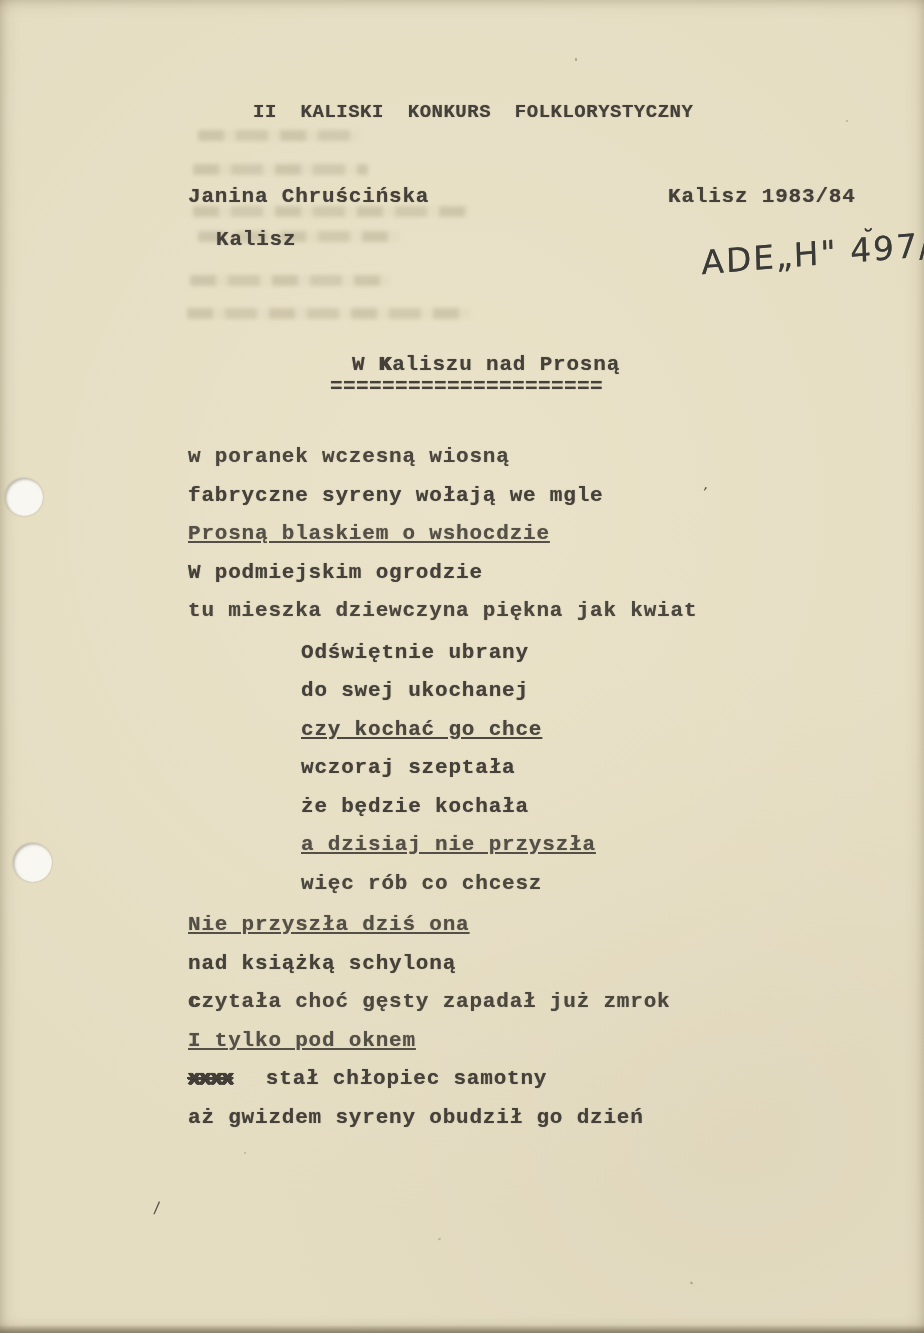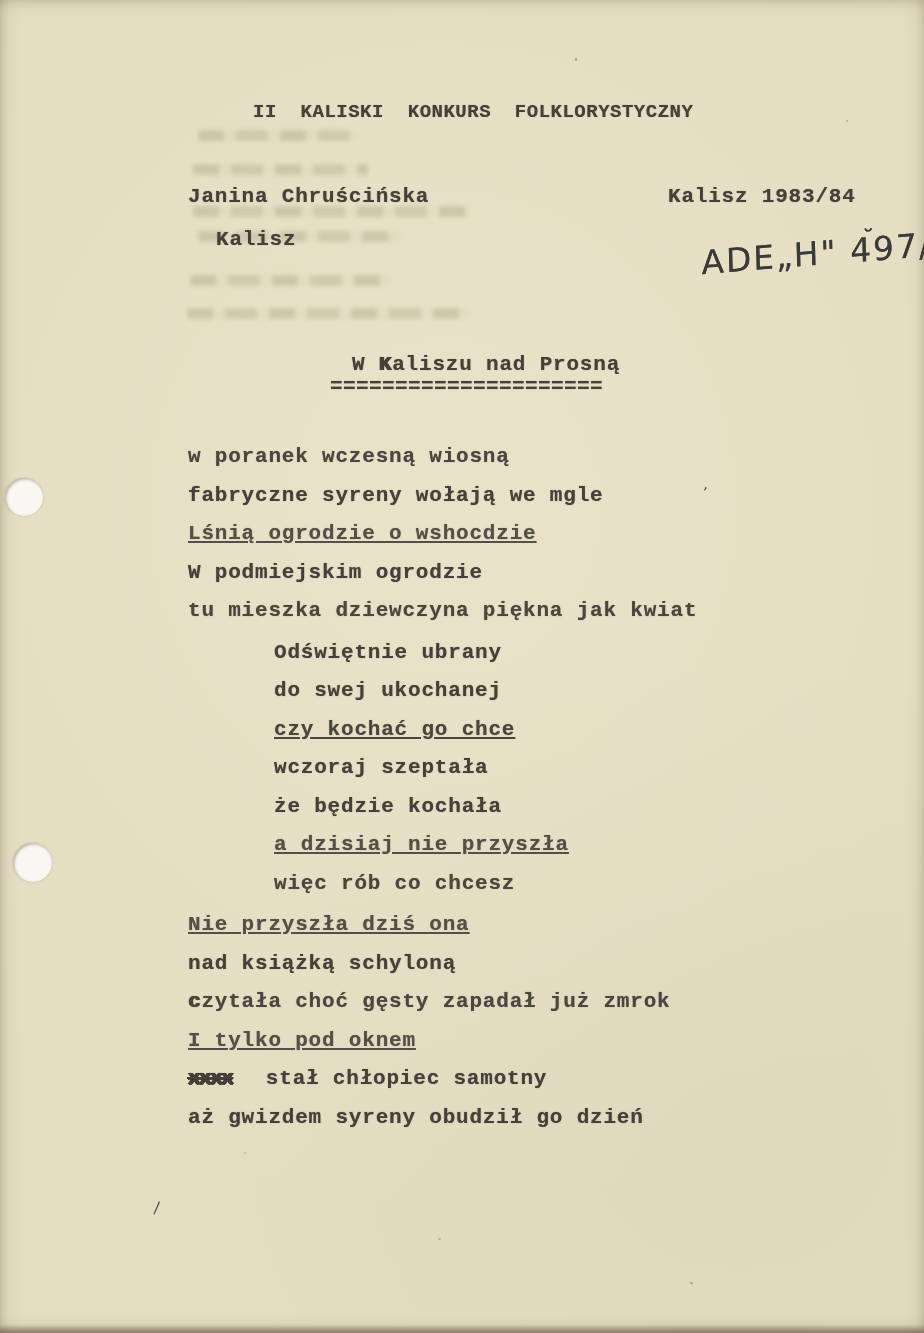--- a/index.html
+++ b/index.html
@@ -55,21 +55,21 @@
   .poem-underline{left:330px;top:376px;letter-spacing:.4px;}
   .poem-body{position:absolute;left:188px;top:438px;width:640px;}
   .poem-line{
     position:relative;
     font-family:"Liberation Mono", monospace;
     font-weight:bold;font-size:21px;color:#45413a;
     letter-spacing:.8px;white-space:pre;
     height:38.5px;line-height:38.5px;
     text-shadow:0 0 1px rgba(69,65,58,.65);
   }
-  .poem-line.indent{margin-left:86px;}
+  .poem-line.indent{margin-left:113px;}
   .stanza-gap{height:3px;}
   .poem-line:nth-child(3n){opacity:.9;text-decoration:underline;}
   .poem-line:nth-child(4n+1){opacity:.96;}
   .overstrike{
     text-shadow:.9px 0 0 #45413a, -.6px 0 0 rgba(69,65,58,.8), 0 0 1px rgba(69,65,58,.8);
   }
   .struck{
     text-decoration:line-through;
     letter-spacing:-1.5px;
     text-shadow:1px 0 0 #3b3731, -1px 0 0 #3b3731, 0 1px 0 rgba(59,55,49,.9), 0 0 1px #3b3731;
@@ -119,21 +119,21 @@
     <span>ADE„H" 497/II</span>
     <span class="breve">˘</span>
   </div>
 
   <div class="typed poem-title">W <span class="overstrike">K</span>aliszu nad Prosną</div>
   <div class="typed poem-underline">=====================</div>
 
   <div class="poem-body">
       <div class="poem-line">w poranek wczesną wiosną</div>
       <div class="poem-line">fabryczne syreny wołają we mgle</div>
-      <div class="poem-line">Lśnią ogrodzie o wshocdzie</div>
+      <div class="poem-line">Prosną blaskiem o wshocdzie</div>
       <div class="poem-line">W podmiejskim ogrodzie</div>
       <div class="poem-line">tu mieszka dziewczyna piękna jak kwiat</div>
       <div class="stanza-gap"></div>
       <div class="poem-line indent">Odświętnie ubrany</div>
       <div class="poem-line indent">do swej ukochanej</div>
       <div class="poem-line indent">czy kochać go chce</div>
       <div class="poem-line indent">wczoraj szeptała</div>
       <div class="poem-line indent">że będzie kochała</div>
       <div class="poem-line indent">a dzisiaj nie przyszła</div>
       <div class="poem-line indent">więc rób co chcesz</div>

